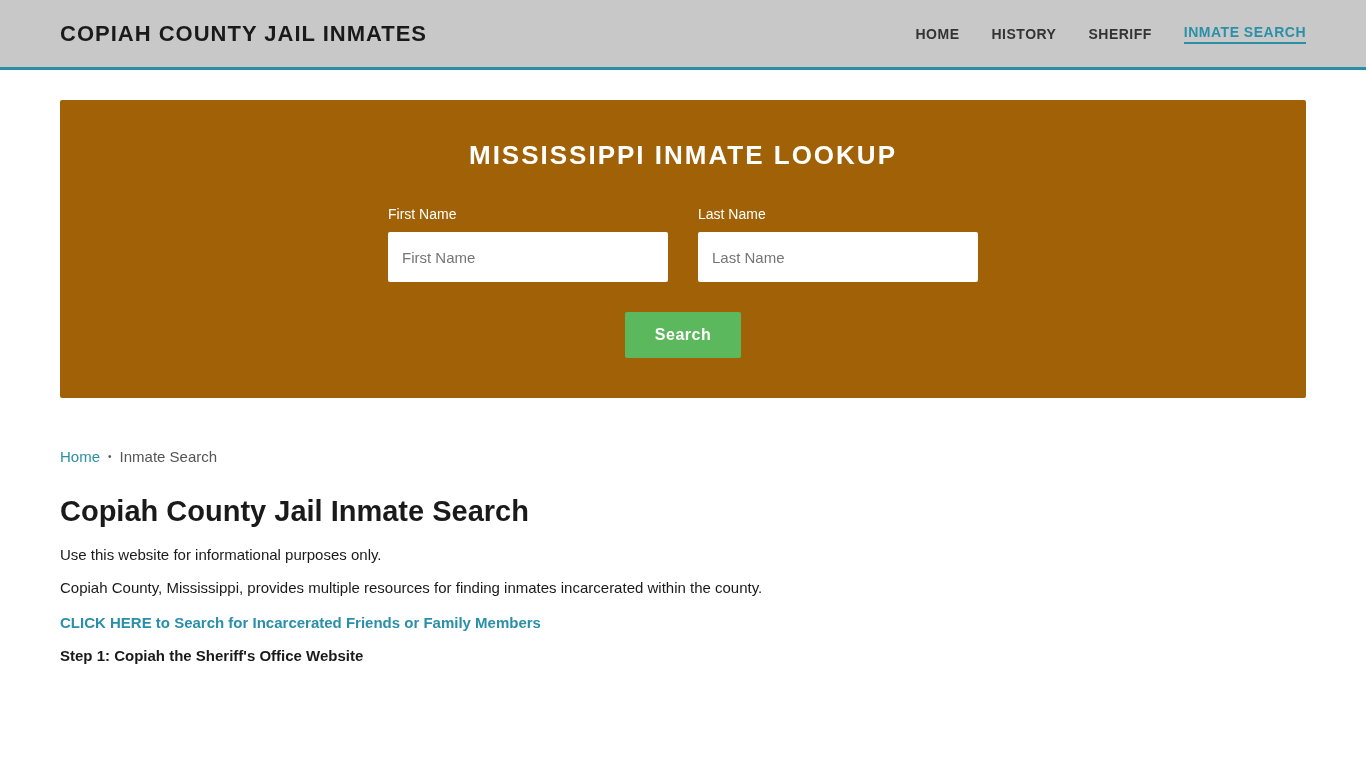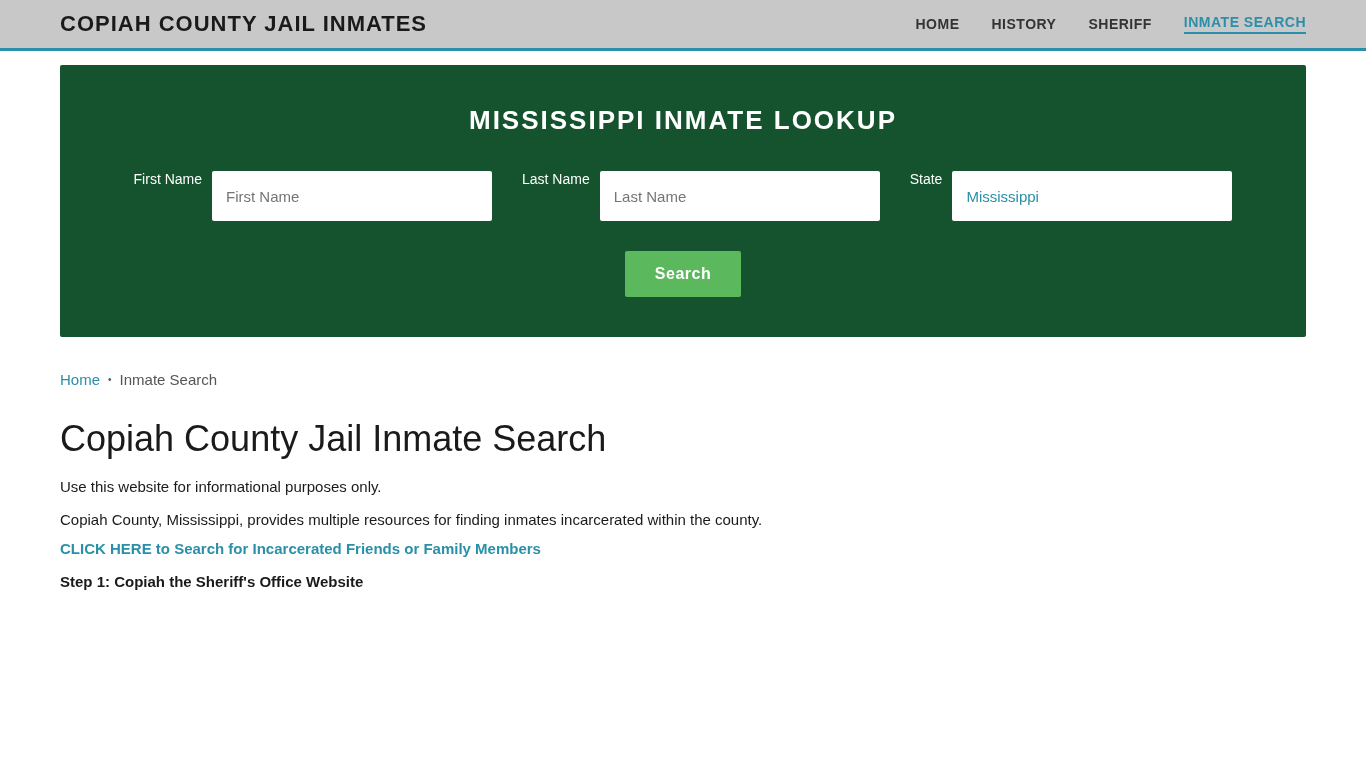--- a/index.html
+++ b/index.html
@@ -13,21 +13,21 @@
       background: #ffffff;
       color: #333333;
       width: 1366px;
       min-height: 768px;
     }
 
     
     .header {
       background: #c8c8c8;
       padding: 0 60px;
-      height: 51px;
+      height: 70px;
       display: flex;
       align-items: center;
       justify-content: space-between;
       border-bottom: 3px solid #2a8fa8;
     }
 
     .site-title {
       font-size: 22px;
       font-weight: 900;
       color: #1a1a1a;
@@ -52,22 +52,22 @@
     }
 
     .nav-link.active {
       color: #2a8fa8;
       border-bottom: 2px solid #2a8fa8;
       padding-bottom: 2px;
     }
 
     
     .search-panel {
-      background: #14532d;
-      margin: 14px 60px;
+      background: #a16207;
+      margin: 30px 60px;
       padding: 40px 60px;
       border-radius: 2px;
     }
 
     .search-panel-title {
       text-align: center;
       color: #ffffff;
       font-size: 26px;
       font-weight: 700;
       letter-spacing: 2px;
@@ -77,21 +77,21 @@
 
     .search-fields {
       display: flex;
       gap: 30px;
       justify-content: center;
       margin-bottom: 30px;
     }
 
     .field-group {
       display: flex;
-      flex-direction: row;
+      flex-direction: column;
       gap: 10px;
     }
 
     .field-label {
       color: #ffffff;
       font-size: 14px;
       font-weight: 400;
     }
 
     .field-input {
@@ -152,37 +152,37 @@
       color: #555555;
       font-size: 15px;
     }
 
     
     .main-content {
       padding: 20px 60px 40px 60px;
     }
 
     .page-heading {
-      font-size: 36px;
+      font-size: 29px;
+      font-weight: 700;
+      color: #1a1a1a;
+      margin-bottom: 18px;
+    }
+
+    .info-text-bold {
+      font-size: 15px;
       font-weight: 400;
       color: #1a1a1a;
-      margin-bottom: 18px;
-    }
-
-    .info-text-bold {
-      font-size: 15px;
-      font-weight: 400;
-      color: #1a1a1a;
       margin-bottom: 14px;
     }
 
     .info-text {
       font-size: 15px;
       color: #1a1a1a;
-      margin-bottom: 8px;
+      margin-bottom: 14px;
       line-height: 1.5;
     }
 
     .info-link {
       color: #2a8fa8;
       font-size: 15px;
       font-weight: 700;
       text-decoration: none;
       cursor: pointer;
       margin-bottom: 16px;
@@ -216,24 +216,20 @@
     <div class="field-group">
       <label class="field-label">First Name</label>
       <input class="field-input" type="text" placeholder="First Name" style="">
     </div>
 
     <div class="field-group">
       <label class="field-label">Last Name</label>
       <input class="field-input" type="text" placeholder="Last Name" style="">
     </div>
 
-    <div class="field-group">
-      <label class="field-label">State</label>
-      <input class="field-input state-input" type="text" value="Mississippi" style="">
-    </div>
   </div>
 
   <div class="search-button-row">
     <button class="search-button">Search</button>
   </div>
 </section>
 
 <nav class="breadcrumb-area">
   <a class="breadcrumb-home">Home</a>
   <span class="breadcrumb-separator">•</span>

